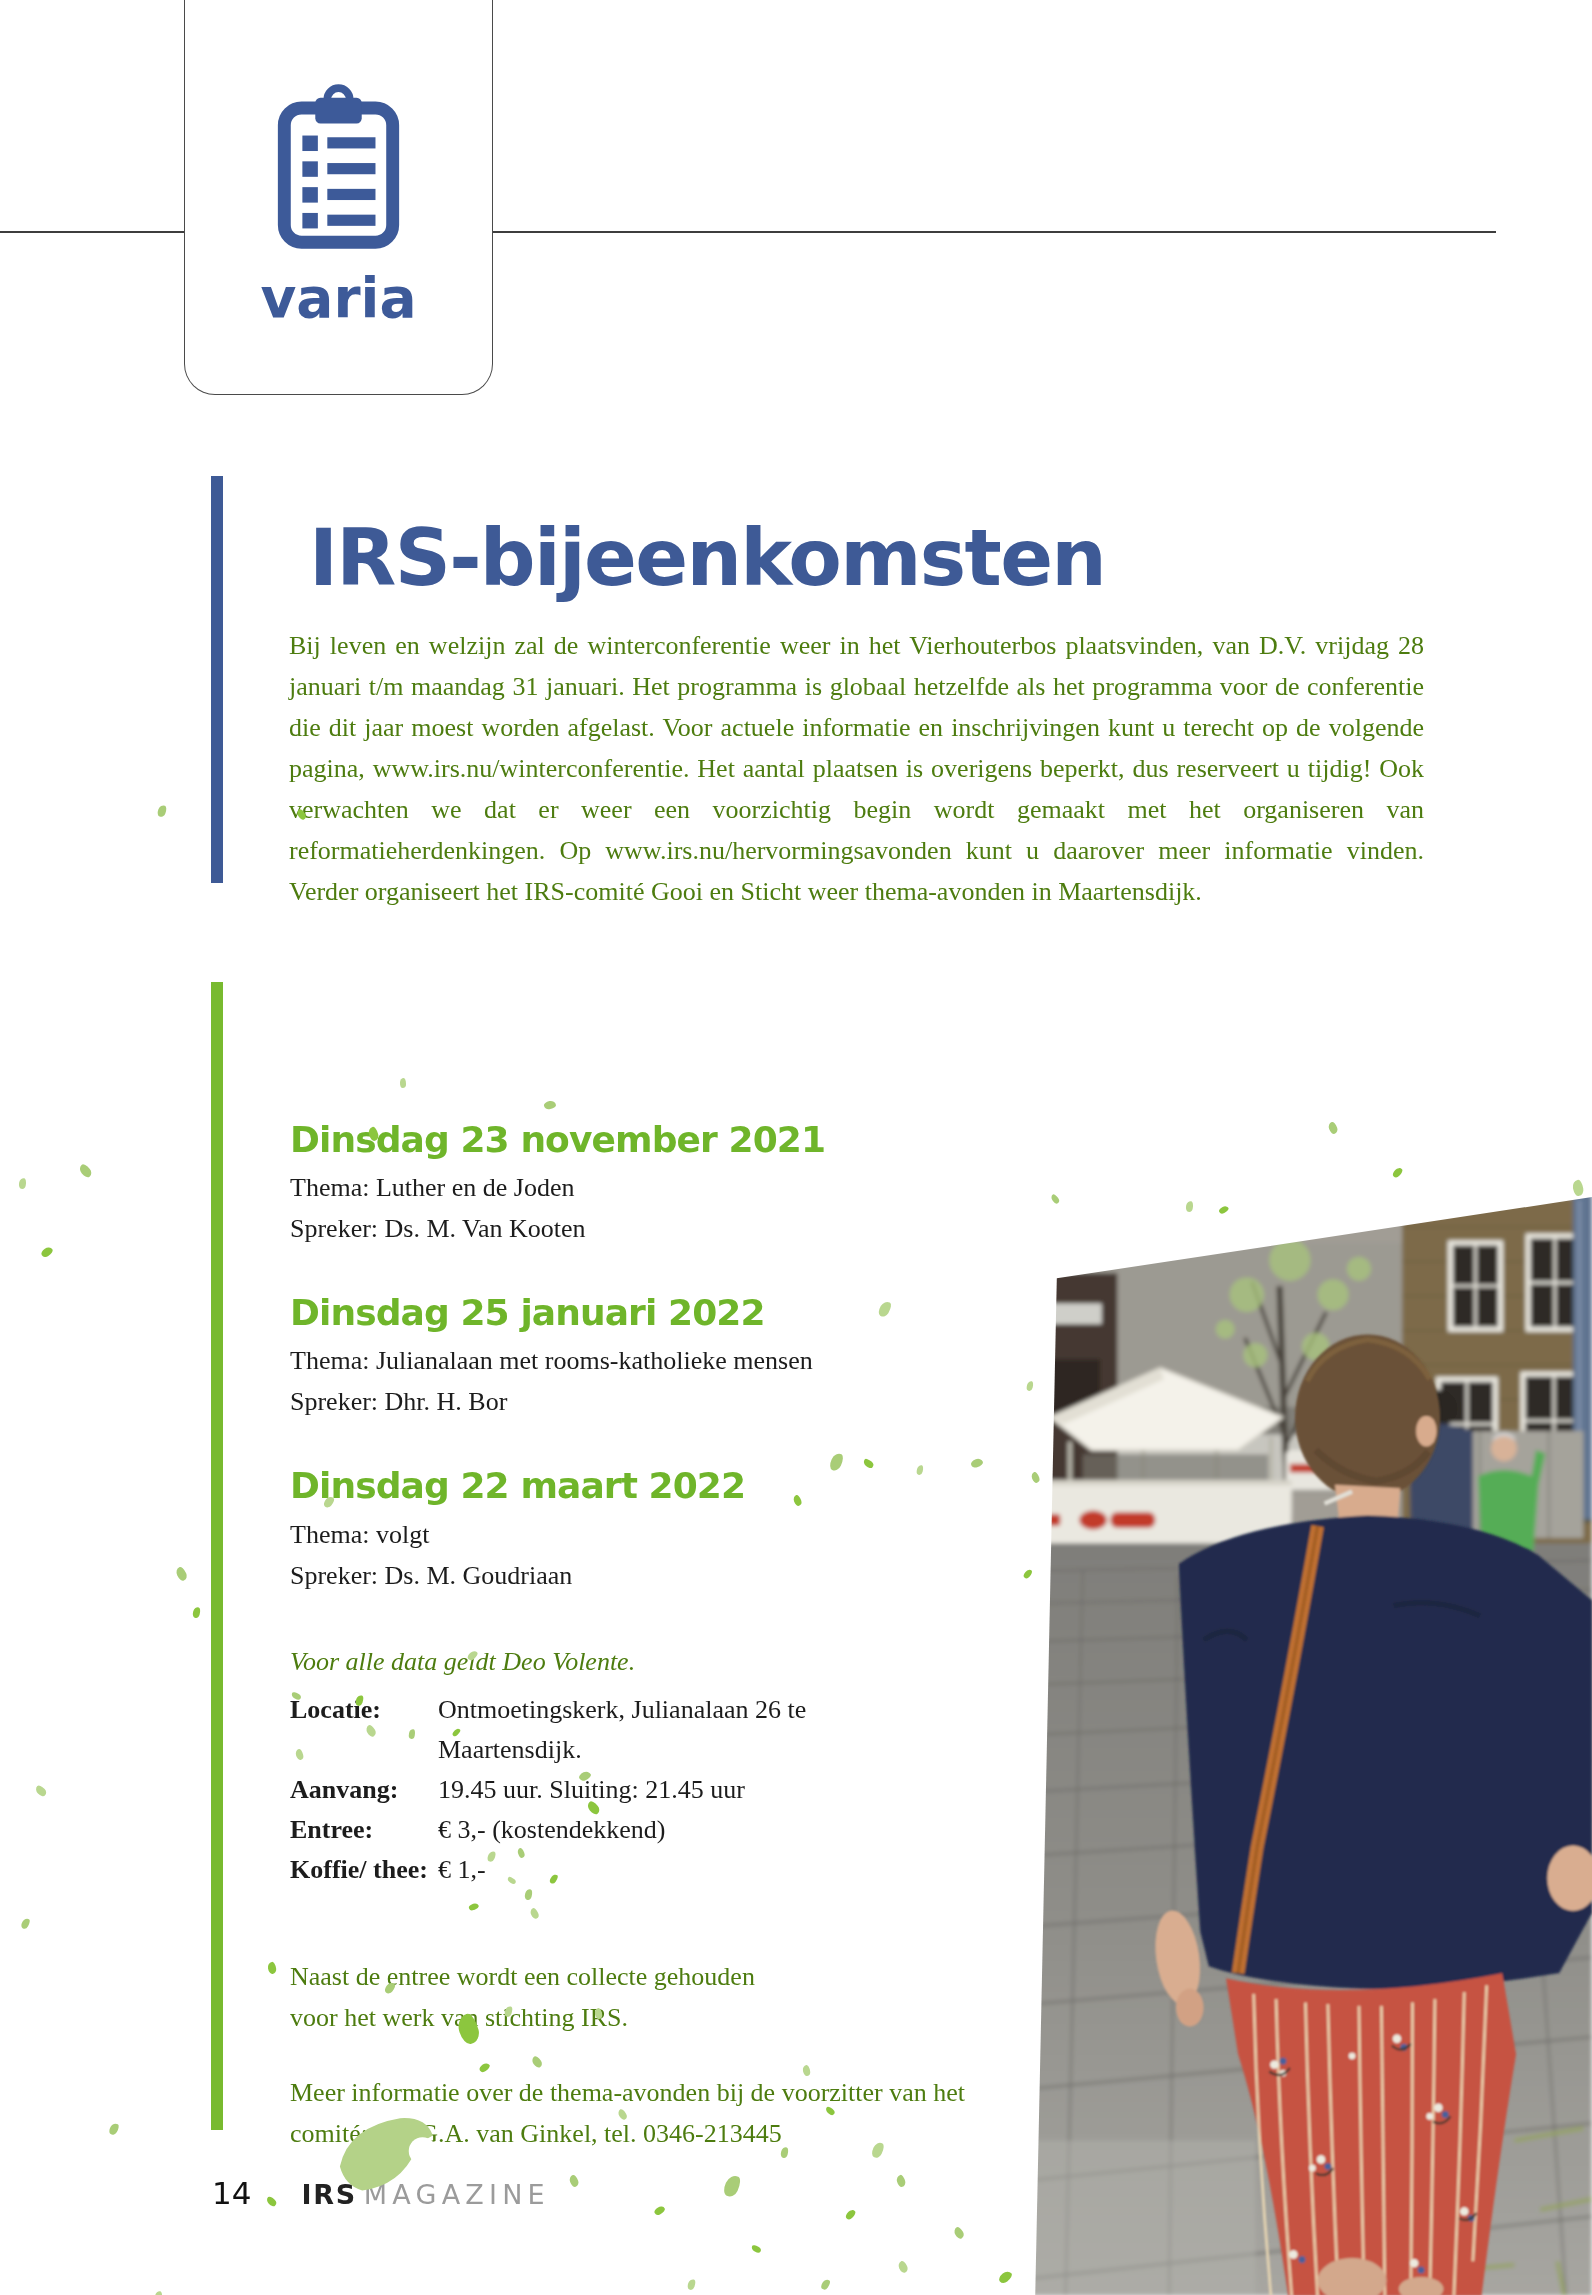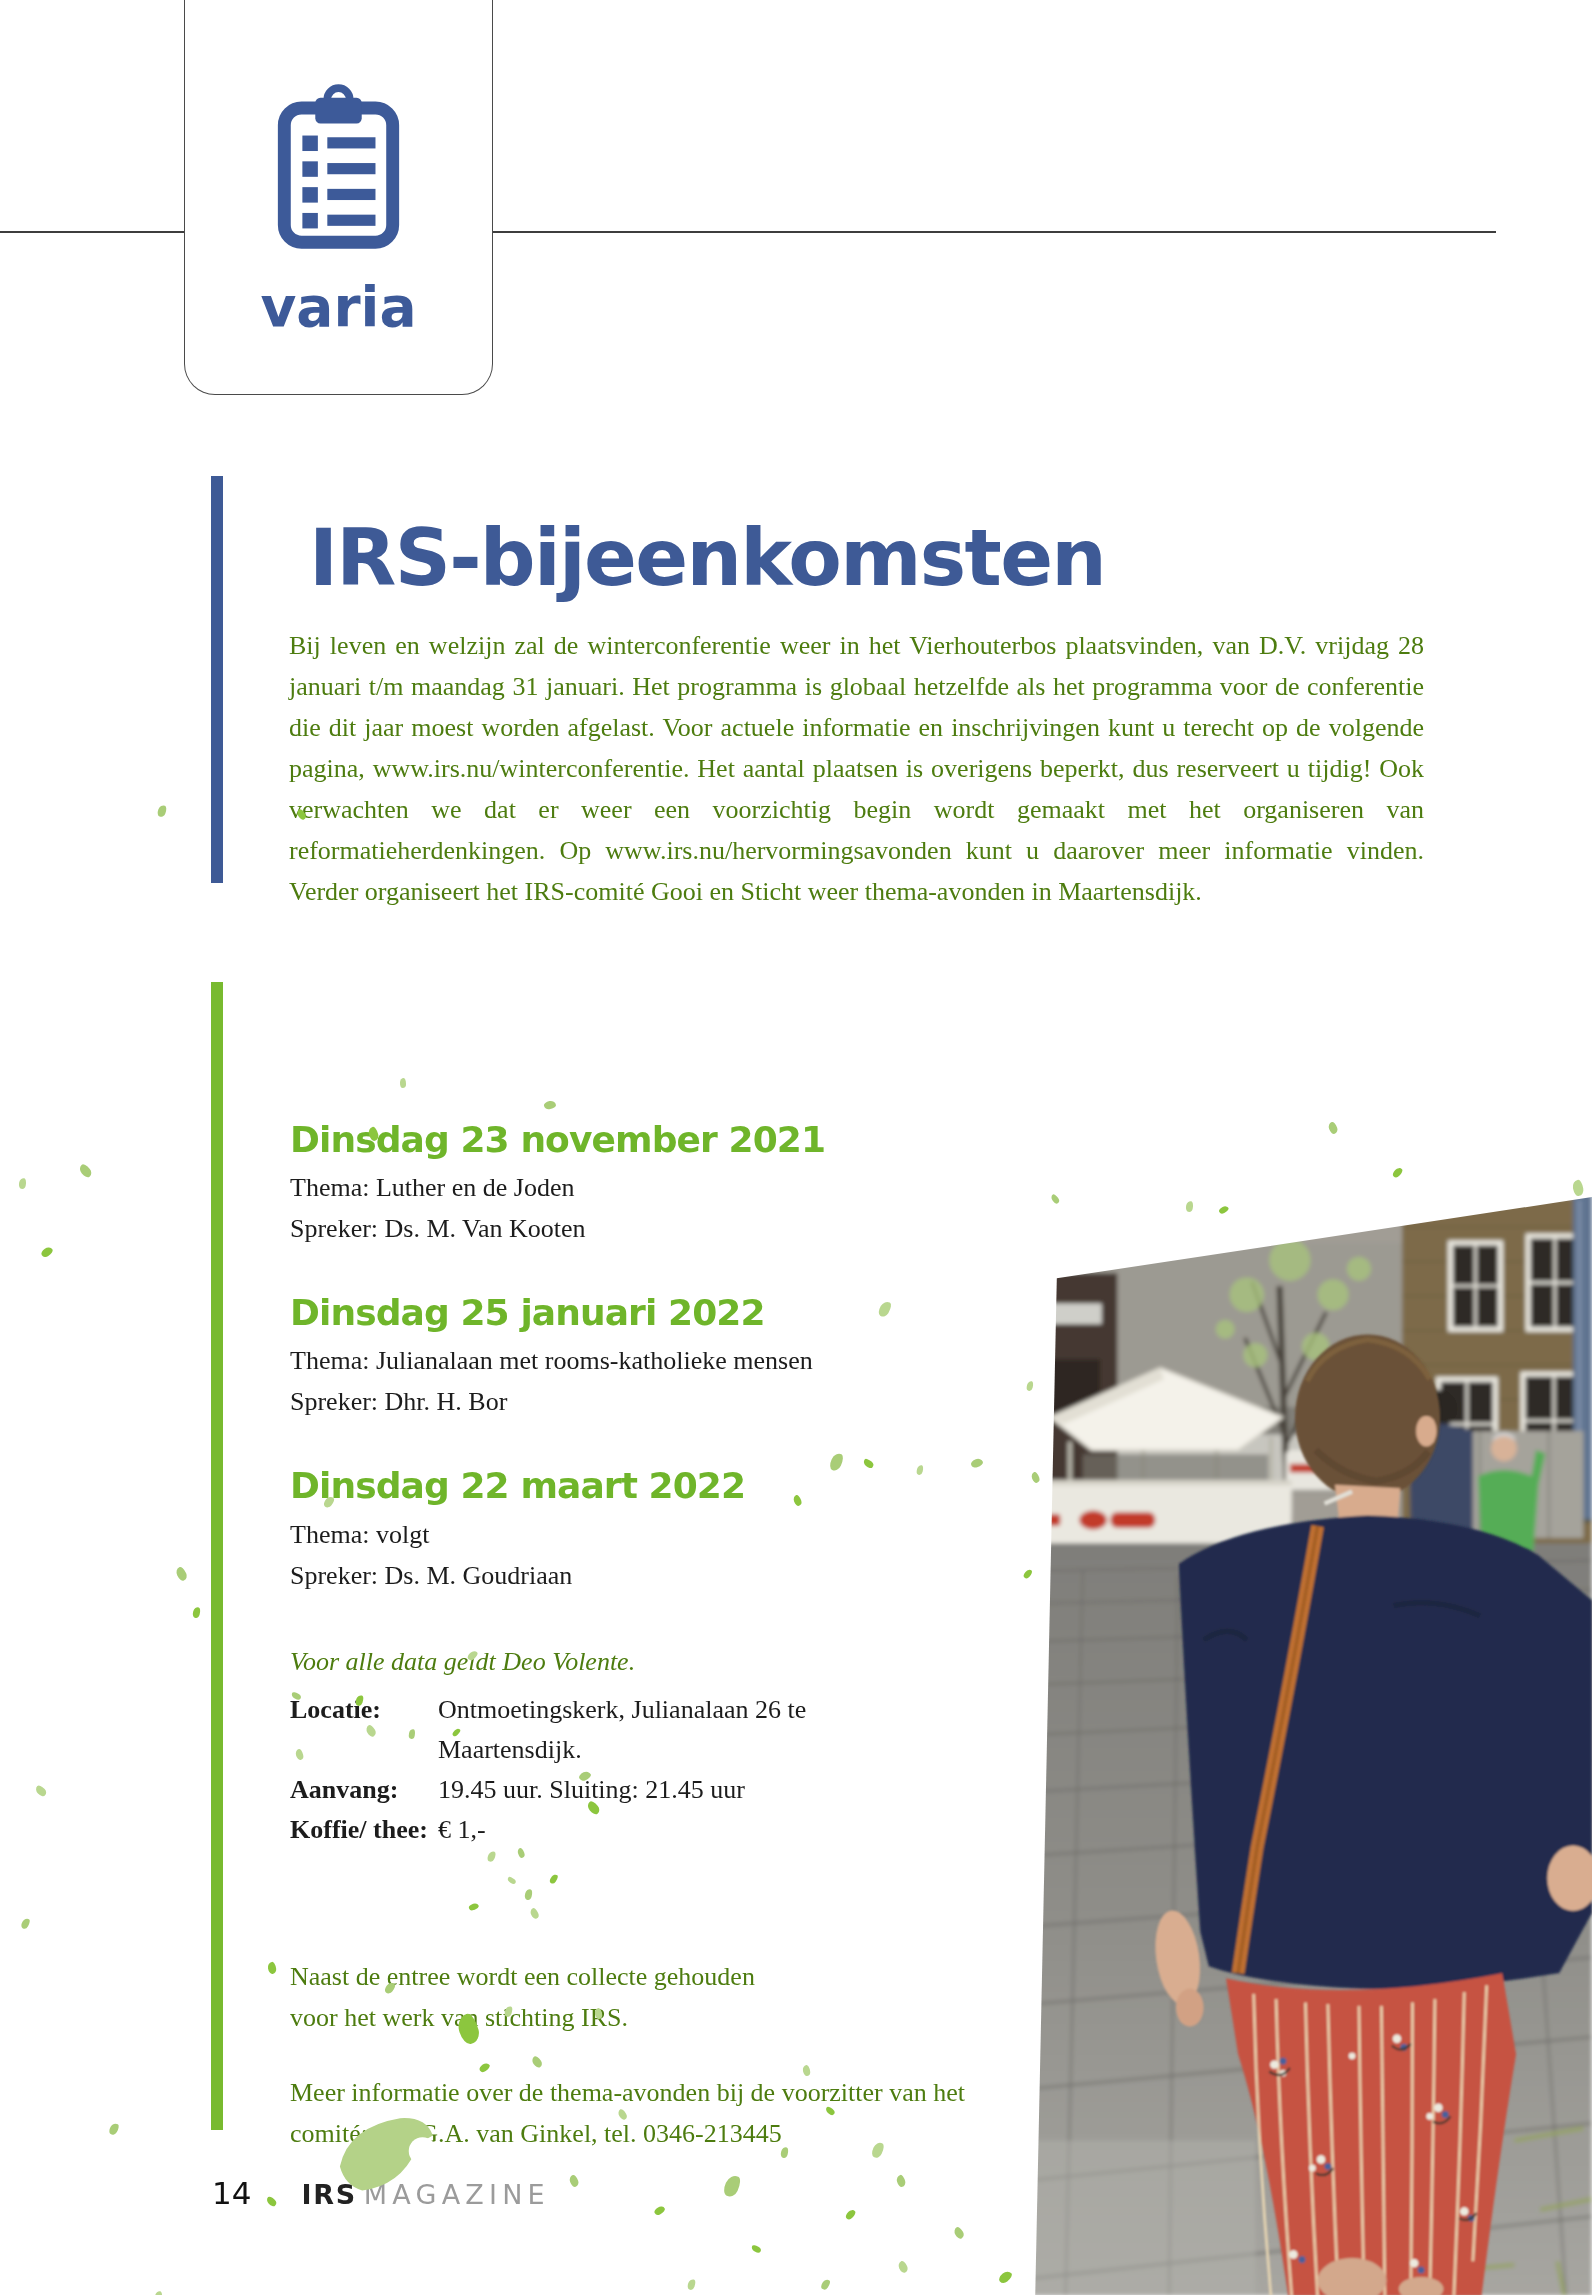--- a/index.html
+++ b/index.html
@@ -3,21 +3,21 @@
 <meta charset="utf-8">
 <style>
   html,body{margin:0;padding:0;background:#e8e8e8;}
   .page{position:relative;width:1592px;height:2295px;background:#ffffff;overflow:hidden;
         font-family:"Liberation Serif", serif;}
   .rule{position:absolute;left:0;top:231px;width:1496px;height:1.7px;background:#3d3d3d;}
   
   .varia-card{position:absolute;left:184px;top:-22.4px;width:307px;height:416px;background:#fff;
     border:1.7px solid #4a4a4a;border-top:none;border-radius:0 0 31px 31px;z-index:5;text-align:center;}
   .varia-card .icon-wrap{margin-top:102px;}
-  .varia-label{margin-top:18px;font-family:"DejaVu Sans", sans-serif;font-size:55px;font-weight:600;
+  .varia-label{margin-top:9px;font-family:"DejaVu Sans", sans-serif;font-size:55px;font-weight:600;
     color:#3d5a99;letter-spacing:0px;}
   
   .vbar{position:absolute;width:12px;}
   .bar-blue{left:211px;top:476px;height:407px;background:#3e5a96;}
   .bar-green{left:211px;top:982px;height:1148px;background:#78ba2f;}
   .sec-title{position:absolute;left:287px;font-family:"DejaVu Sans", sans-serif;font-weight:bold;
     font-size:78px;letter-spacing:-1.7px;white-space:nowrap;margin-left:22px;}
   .t-blue{top:461px;color:#3e5a96;}
   .t-green{top:968px;color:#72ba2c;}
   .body-text{position:absolute;font-size:26px;line-height:41px;color:#4d7c0f;}
@@ -105,20 +105,24 @@
   <p class="body-text note">Voor alle data geldt Deo Volente.</p>
 
   <div class="details">
       <div class="drow">
       <span class="dlabel">Locatie:</span>
       <span class="dvalue">Ontmoetingskerk, Julianalaan 26 te Maartensdijk.</span>
     </div>
       <div class="drow">
       <span class="dlabel">Aanvang:</span>
       <span class="dvalue">19.45 uur. Sluiting: 21.45 uur</span>
+    </div>
+      <div class="drow">
+      <span class="dlabel">Entree:</span>
+      <span class="dvalue">€ 3,- (kostendekkend)</span>
     </div>
       <div class="drow">
       <span class="dlabel">Koffie/ thee:</span>
       <span class="dvalue">€ 1,-</span>
     </div>
     </div>
 
   <p class="body-text collecte">Naast de entree wordt een collecte gehouden voor het werk van stichting IRS.</p>
   <p class="body-text contact">Meer informatie over de thema-avonden bij de voorzitter van het comité: drs. G.A. van Ginkel, tel. 0346-213445</p>
 

